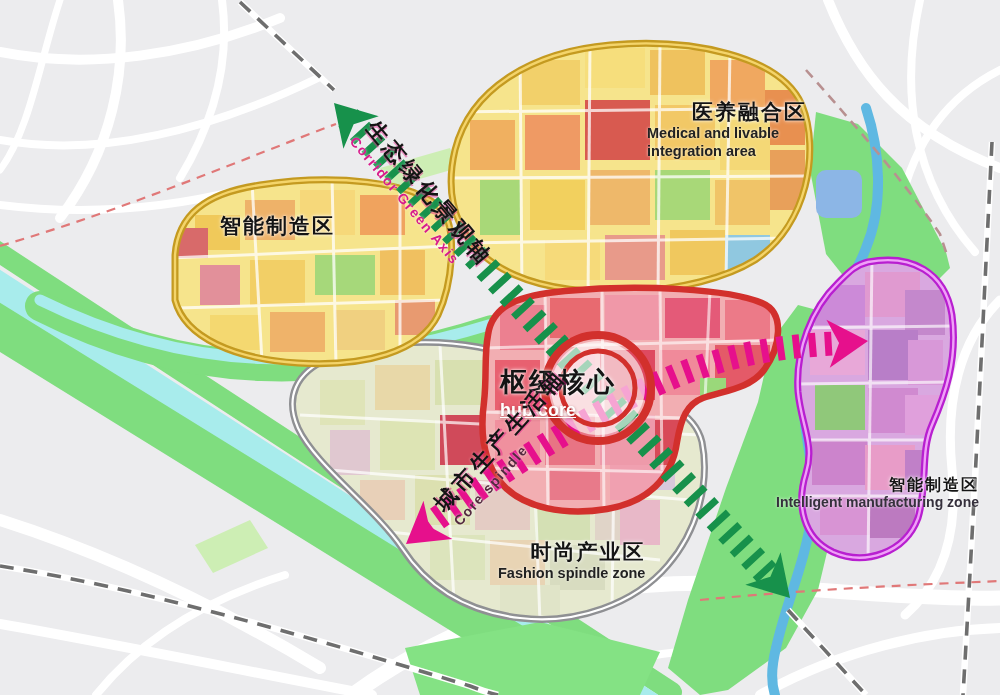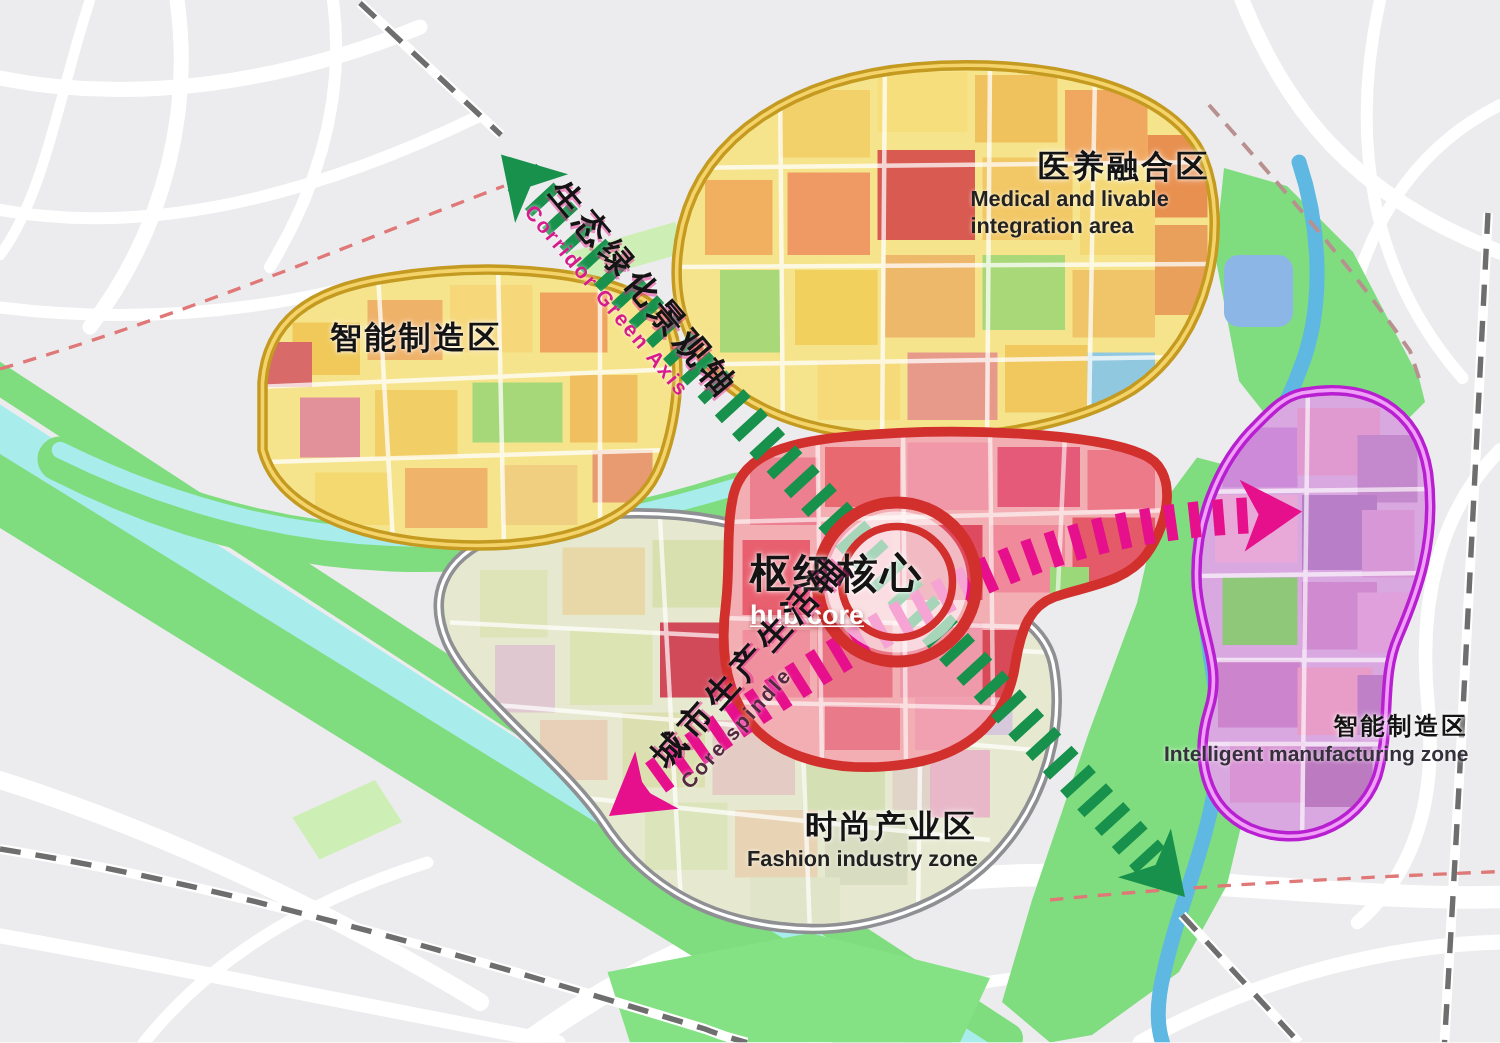--- a/index.html
+++ b/index.html
@@ -312,21 +312,21 @@
     <div class="en">Medical and livable integration area</div>
   </div>
 
   <div class="lbl hub-lbl" style="left:500px;top:364px;width:170px;">
     <div class="zh">枢纽核心</div>
     <div class="en" style="width:130px;text-decoration:underline;">hub core</div>
   </div>
 
   <div class="lbl zone-title" style="left:498px;top:540px;">
     <div class="zh">时尚产业区</div>
-    <div class="en">Fashion industry zone</div>
+    <div class="en">Fashion spindle zone</div>
   </div>
 
   <div class="lbl zone-title" style="left:776px;top:476px;">
     <div class="zh" style="font-size:16px;">智能制造区</div>
     <div class="en" style="font-size:14px;white-space:nowrap;color:#35303c;">Intelligent manufacturing zone</div>
   </div>
 
   <div class="lbl axis-lbl axis-green-lbl" style="left:382px;top:114px;transform:rotate(50deg);">
     <div class="zh">生态绿化景观轴</div>
     <div class="en">Corridor Green Axis</div>

